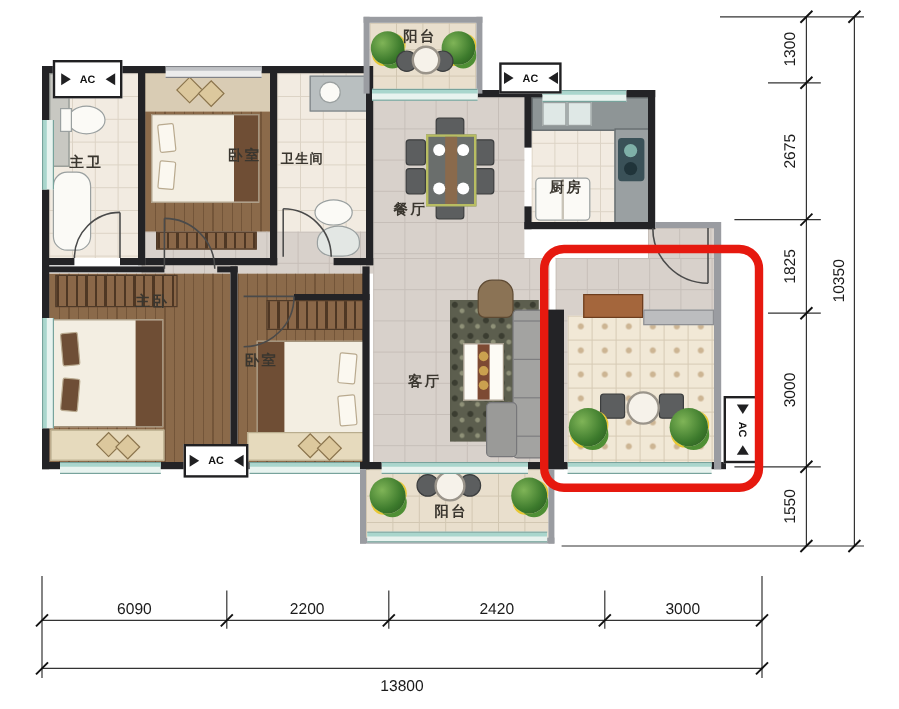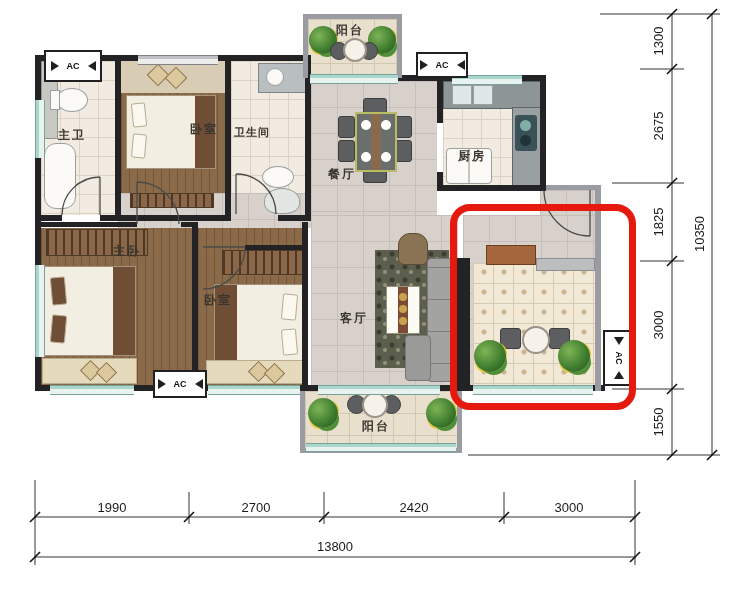--- a/index.html
+++ b/index.html
@@ -311,19 +311,19 @@
   </div>
 
   <div class="hl"></div>
 
   <div class="dim rot" style="left:658px;top:41px;">1300</div>
   <div class="dim rot" style="left:658px;top:126px;">2675</div>
   <div class="dim rot" style="left:658px;top:222px;">1825</div>
   <div class="dim rot" style="left:658px;top:325px;">3000</div>
   <div class="dim rot" style="left:658px;top:422px;">1550</div>
   <div class="dim rot" style="left:699px;top:234px;">10350</div>
-  <div class="dim ctr" style="left:112px;top:507px;">1990</div>
-  <div class="dim ctr" style="left:256px;top:507px;">2700</div>
+  <div class="dim ctr" style="left:112px;top:507px;">6090</div>
+  <div class="dim ctr" style="left:256px;top:507px;">2200</div>
   <div class="dim ctr" style="left:414px;top:507px;">2420</div>
   <div class="dim ctr" style="left:569px;top:507px;">3000</div>
-  <div class="dim ctr" style="left:335px;top:546px;">13800</div>
+  <div class="dim ctr" style="left:335px;top:571px;">13800</div>
 
 </div>
 
 </body></html>

